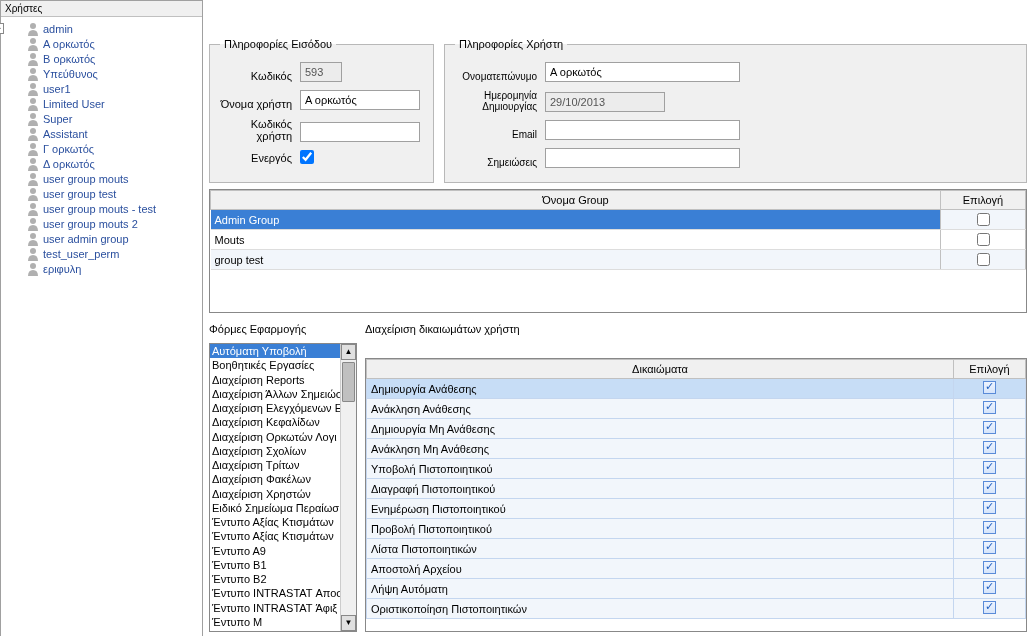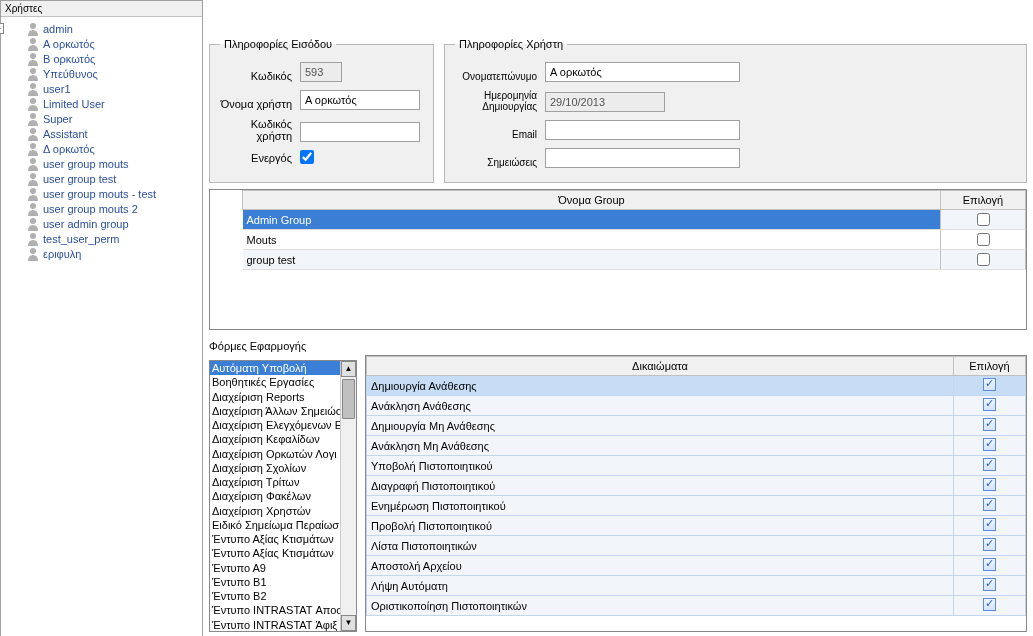--- a/index.html
+++ b/index.html
@@ -26,21 +26,21 @@
   .form-row { display: flex; align-items: flex-end; margin: 8px 0; }
   .form-label { width: 80px; text-align: right; padding-right: 8px; font-size: 11px; }
   .form-label-wide { width: 90px; text-align: right; padding-right: 8px; font-size: 10px; line-height: 1.1; }
   .txt { border: 1px solid #a0a0a0; height: 20px; padding: 2px 4px; font-size: 11px; background: #fff; }
   .txt.ro { background: #ececec; color: #555; }
   .cb { width: 14px; height: 14px; }
   .form-input-short { width: 42px; }
   .form-input-med { width: 120px; }
   .form-input-long { width: 195px; }
 
-  .groups-grid-wrap { margin: 6px 6px 0 6px; border: 1px solid #888; height: 141px; overflow: hidden; padding-left: 32px; }
+  .groups-grid-wrap { margin: 6px 6px 0 6px; border: 1px solid #888; height: 124px; overflow: hidden; }
   .grid { width: 100%; border-collapse: collapse; table-layout: fixed; }
   .grid th { background: #f0f0f0; border: 1px solid #c0c0c0; font-weight: normal; font-size: 11px; padding: 3px; text-align: center; }
   .grid td { border-bottom: 1px solid #ddd; border-right: 1px solid #c0c0c0; padding: 2px 4px; font-size: 11px; height: 20px; }
   .grid tr.sel td { background: #3a7fd5; color: #fff; }
   .col-select { width: 85px; text-align: center; }
   .grid tr.alt td { background: #f2f6fb; }
   .grid tr.sel td:last-child { background: #f2f6fb;}
   .grid tr td input[type=checkbox] { margin: auto; display: block; }
 
   .bottom-area { display: flex; flex: 1; margin: 10px 6px 4px 6px; overflow: hidden; }
@@ -140,20 +140,29 @@
             <span class="tree-label">Super</span>
           </div>
           <div class="tree-item">
             <span class="user-icon">
               <svg viewBox="0 0 12 14">
                 <circle cx="6" cy="4" r="3" fill="#b0b0b0"></circle>
                 <path d="M1 14 Q1 8 6 8 Q11 8 11 14 Z" fill="#b0b0b0"></path>
               </svg>
             </span>
             <span class="tree-label">Assistant</span>
+          </div>
+          <div class="tree-item">
+            <span class="user-icon">
+              <svg viewBox="0 0 12 14">
+                <circle cx="6" cy="4" r="3" fill="#b0b0b0"></circle>
+                <path d="M1 14 Q1 8 6 8 Q11 8 11 14 Z" fill="#b0b0b0"></path>
+              </svg>
+            </span>
+            <span class="tree-label">Γ ορκωτός</span>
           </div>
           <div class="tree-item">
             <span class="user-icon">
               <svg viewBox="0 0 12 14">
                 <circle cx="6" cy="4" r="3" fill="#b0b0b0"></circle>
                 <path d="M1 14 Q1 8 6 8 Q11 8 11 14 Z" fill="#b0b0b0"></path>
               </svg>
             </span>
             <span class="tree-label">Δ ορκωτός</span>
           </div>
@@ -331,20 +340,21 @@
               <div class="forms-list-item">Έντυπο Μ10</div>
             </div>
           <div class="forms-list-scrollbar">
             <div class="sb-btn top">▲</div>
             <div class="sb-thumb sb-thumb2"></div>
             <div class="sb-btn bot">▼</div>
           </div>
         </div>
       </div>
       <div class="perms-col">
+        <div class="section-header">Διαχείριση δικαιωμάτων χρήστη</div>
         <div class="perms-grid-wrap">
           <table class="grid perms-grid" id="perms-table">
             <colgroup>
                 <col>
                 <col class="perm-select-col">
               </colgroup>
             <thead>
               <tr>
                 <th>Δικαιώματα</th>
                 <th class="perm-select-col">Επιλογή</th>

